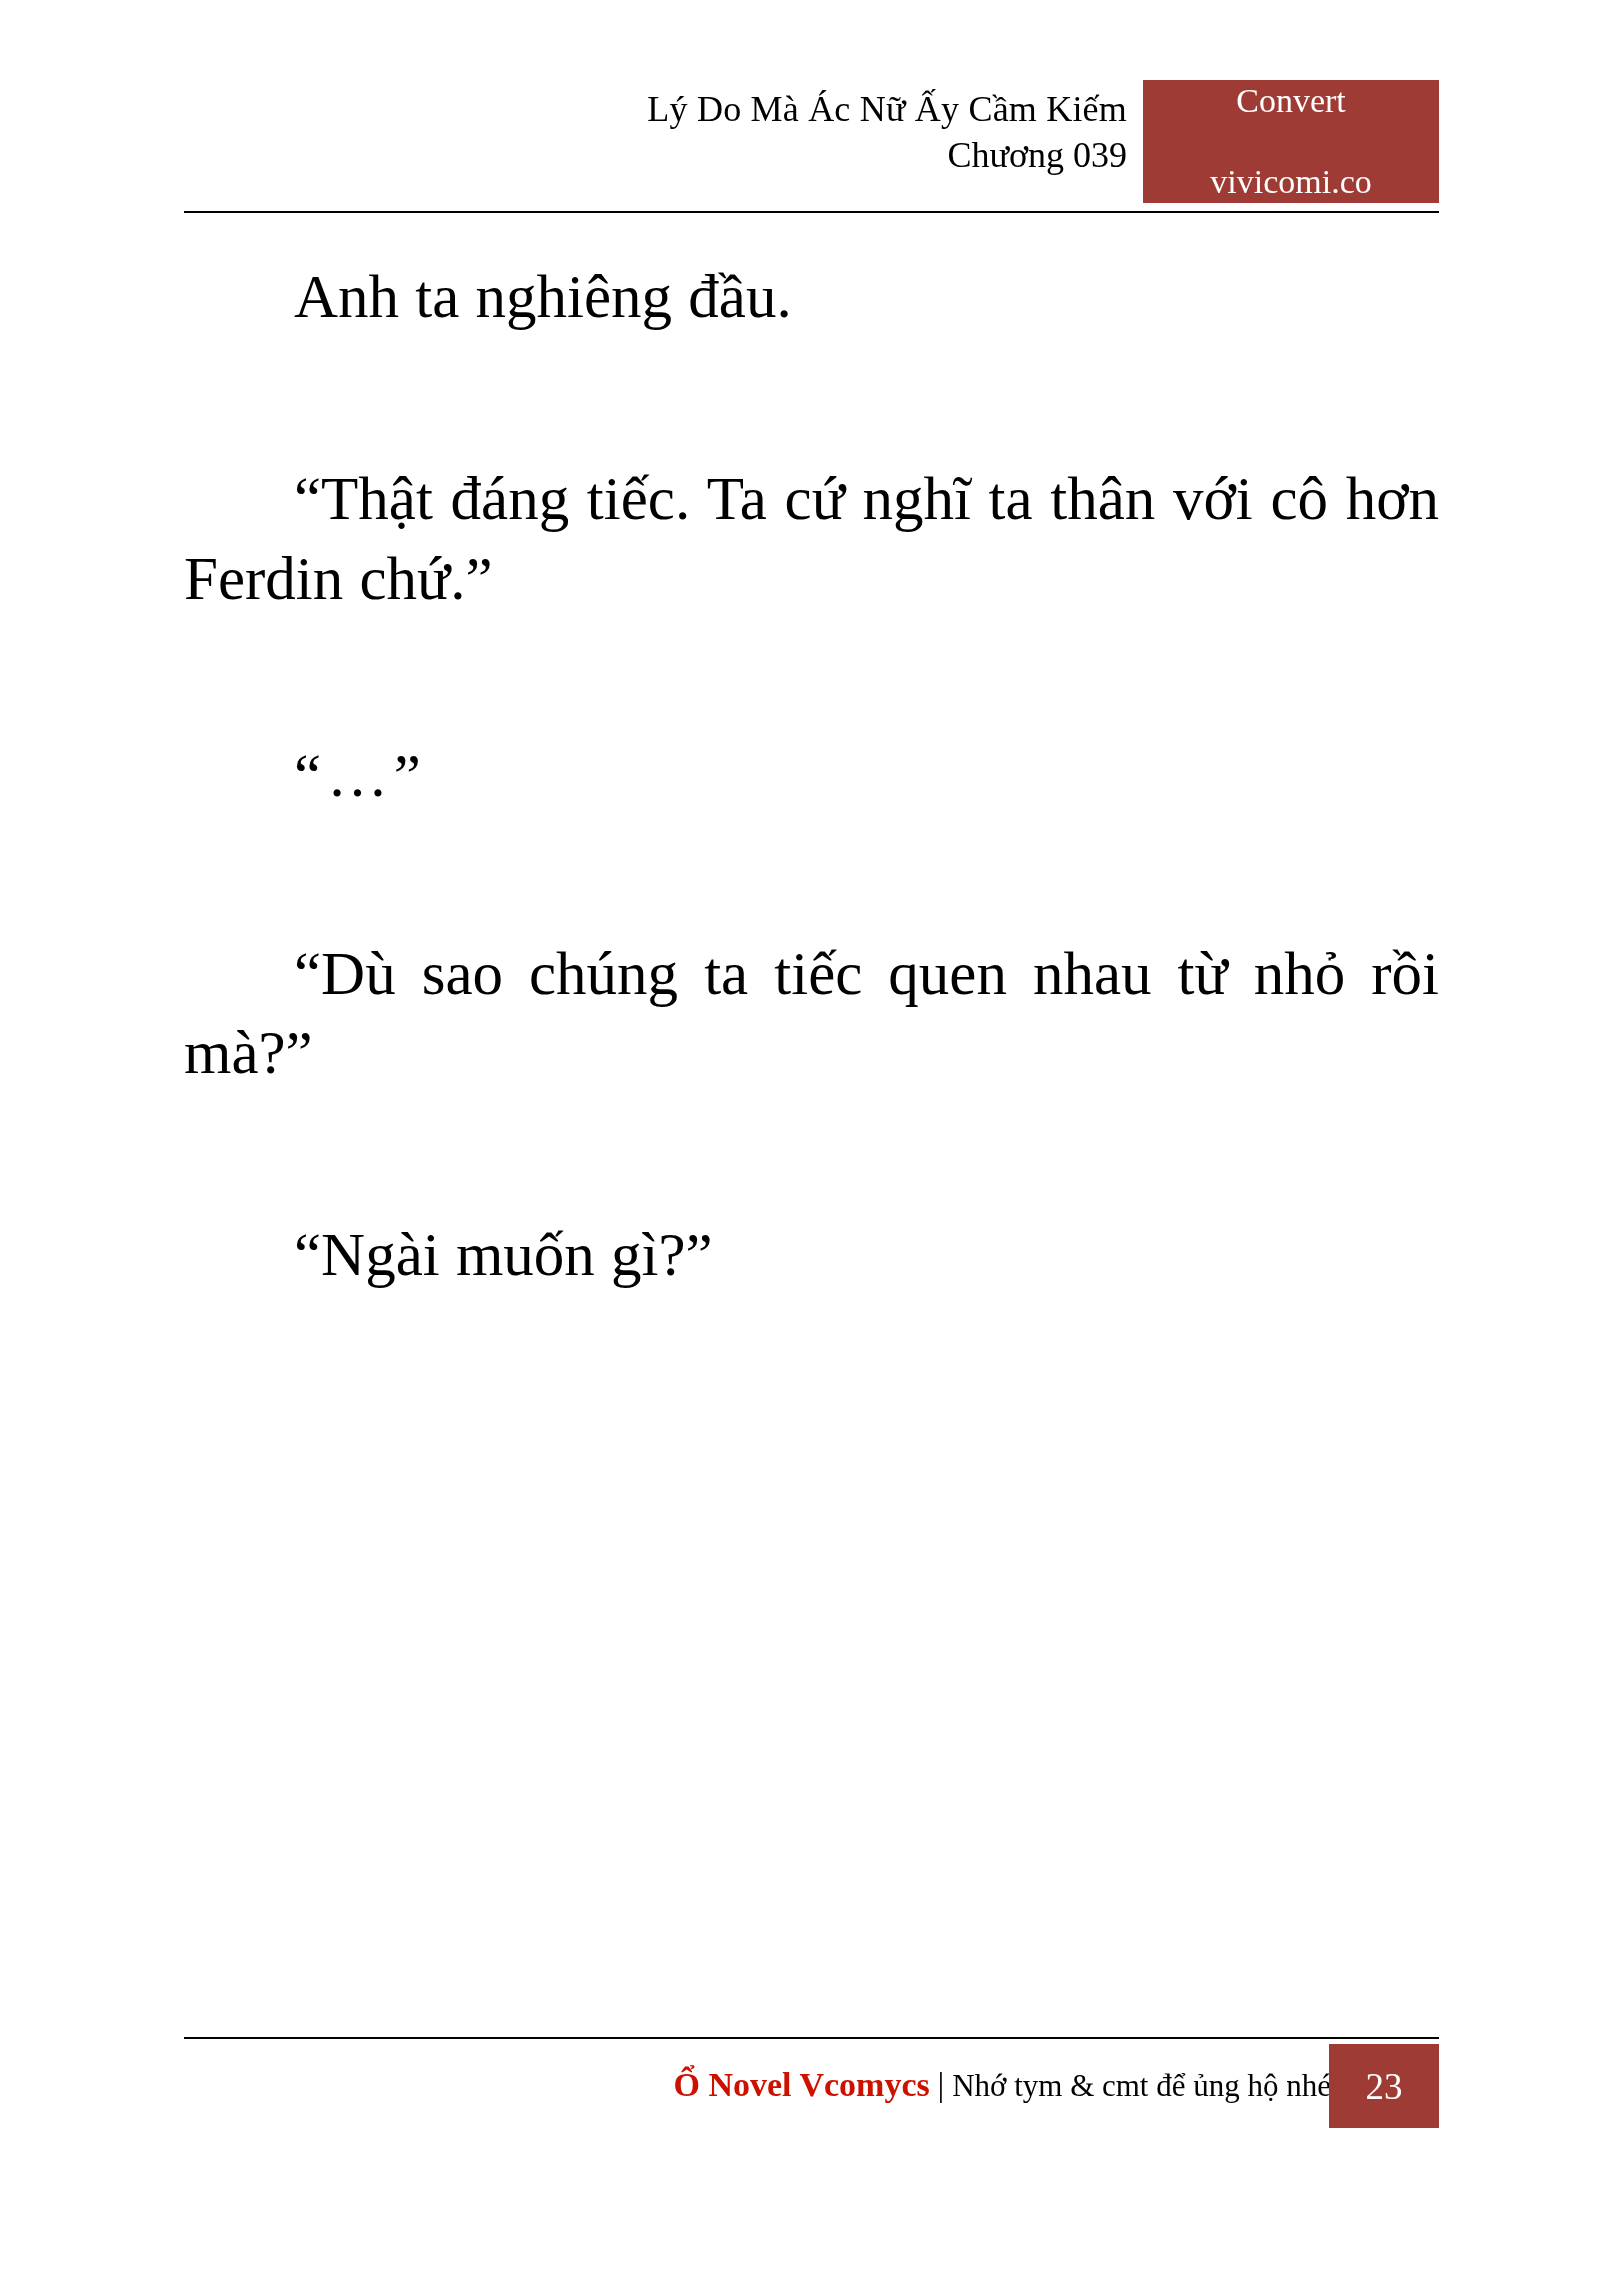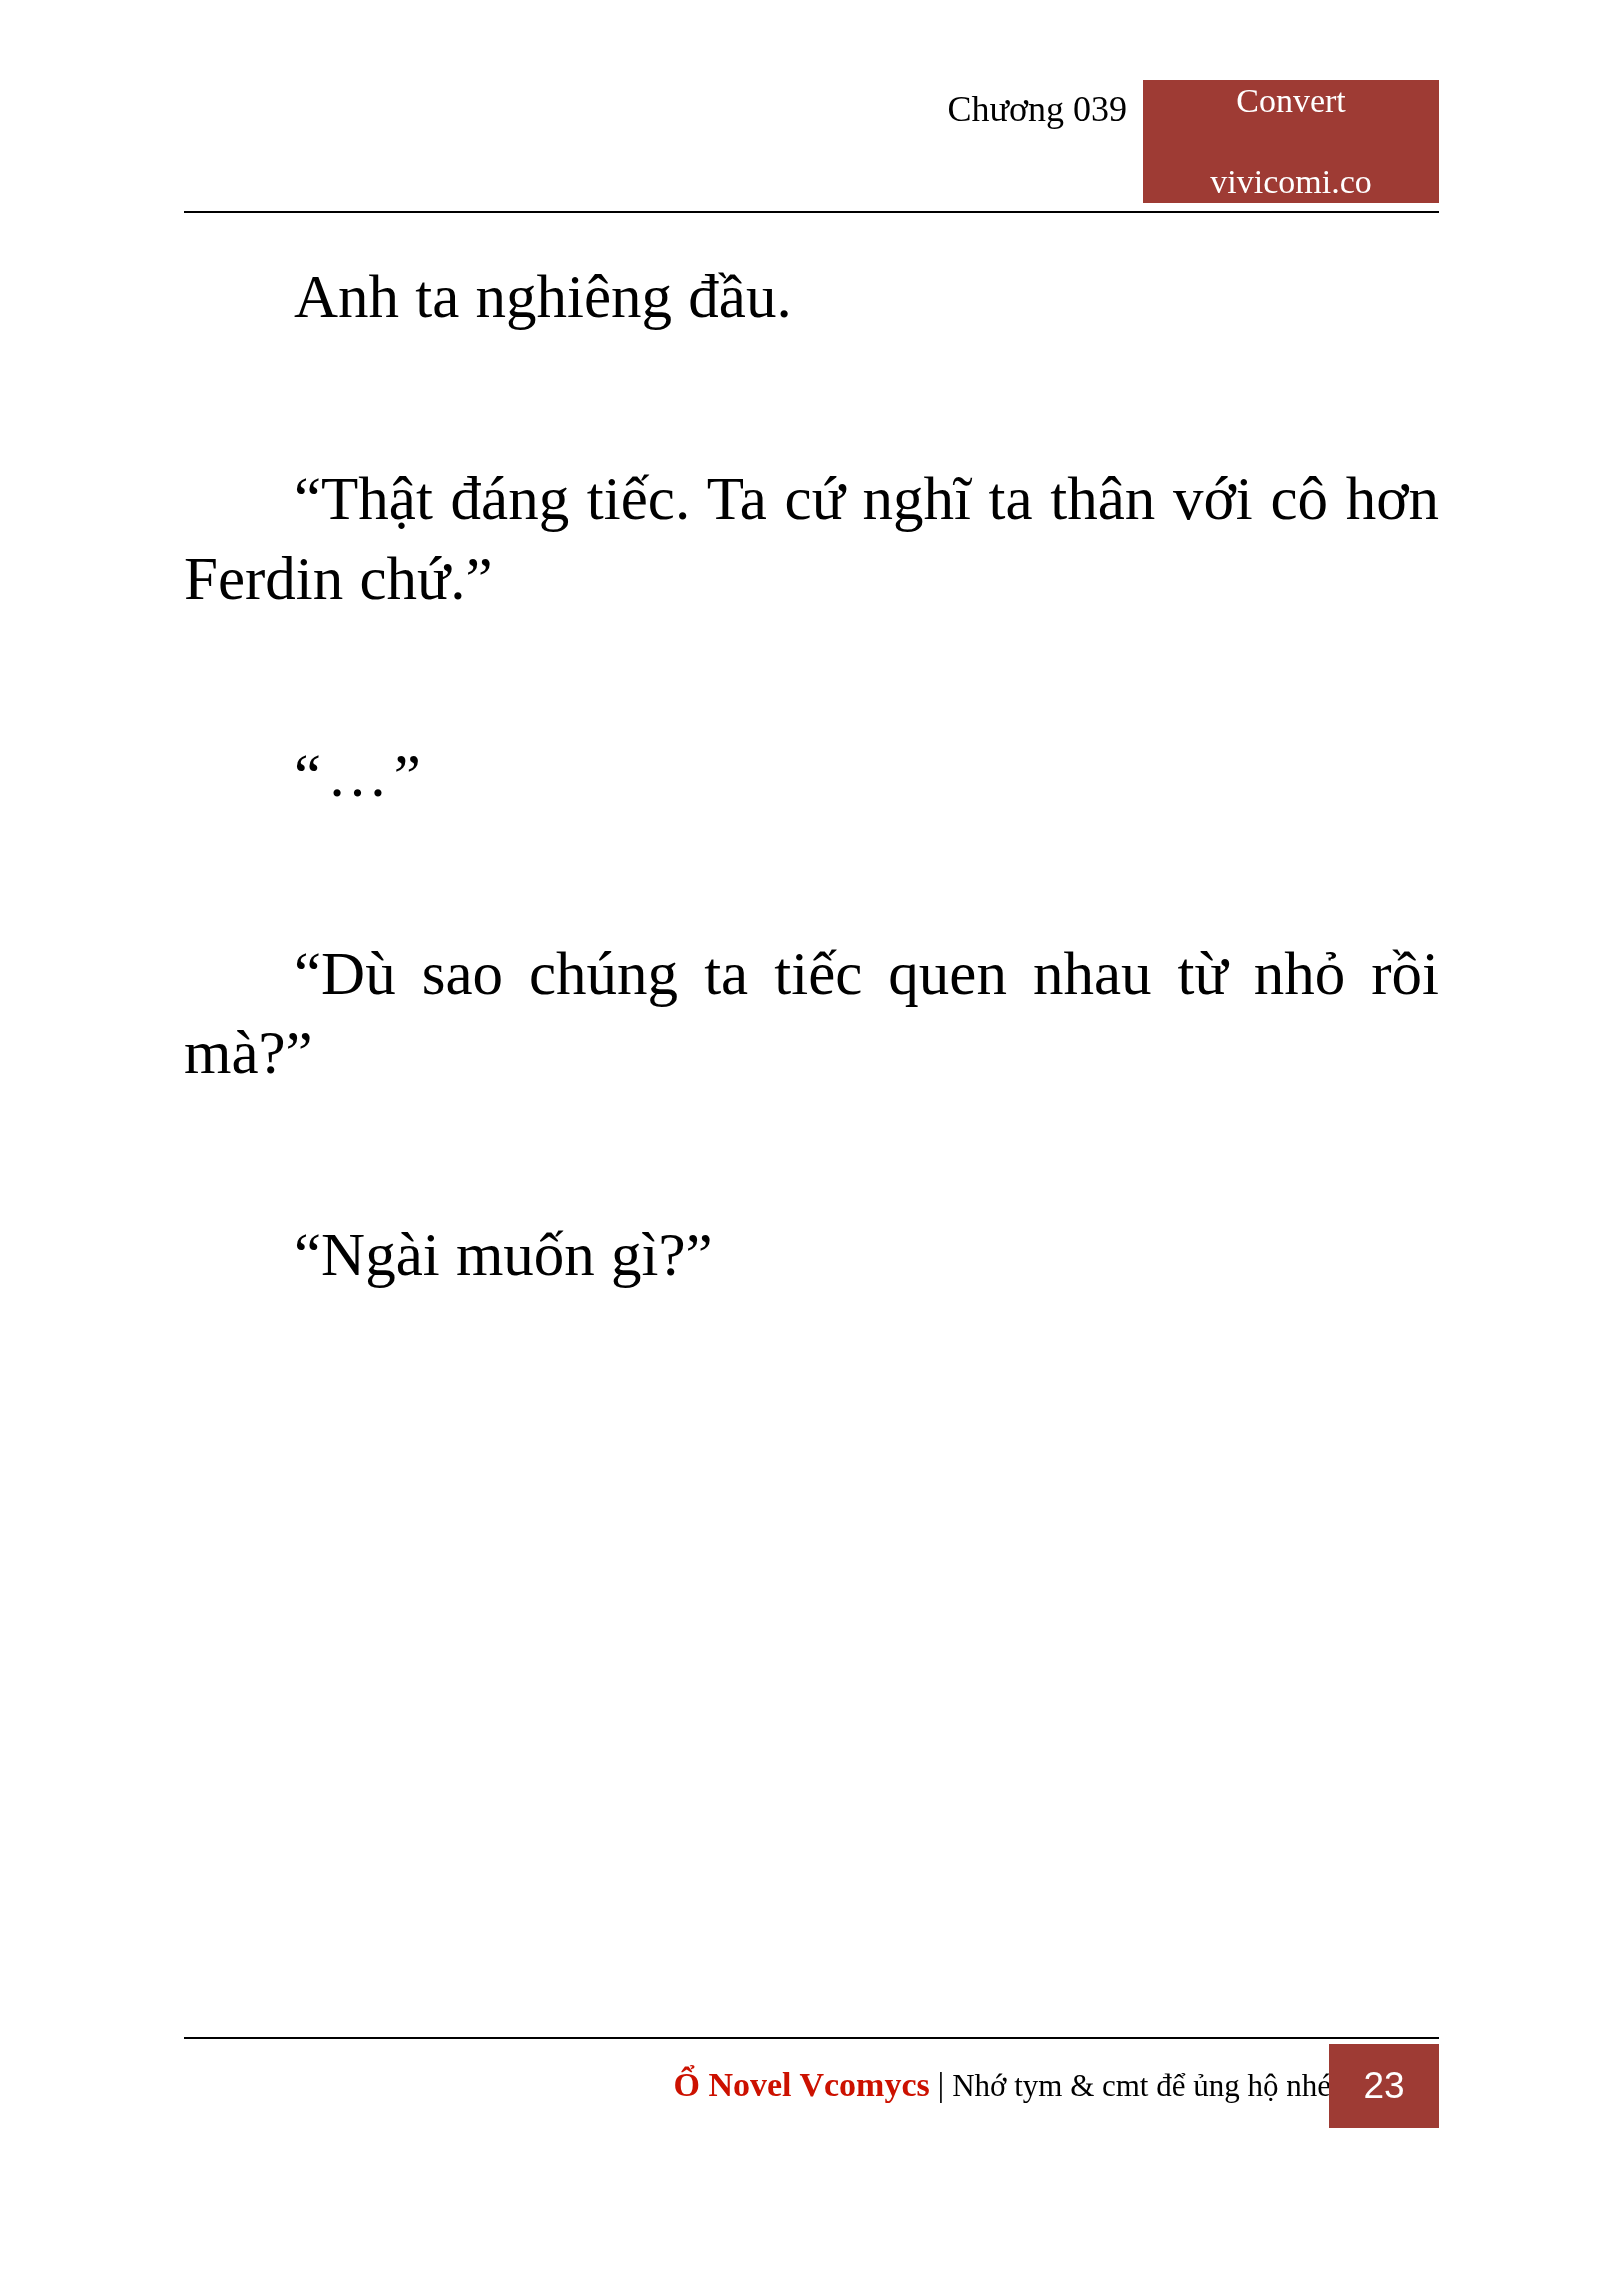--- a/index.html
+++ b/index.html
@@ -150,21 +150,21 @@
     right: 0;
     top: -13.7px;
     width: 110px;
     height: 84px;
     background: #9e3b34;
     color: #ffffff;
     display: flex;
     align-items: center;
     justify-content: center;
     font-size: 37px;
-    font-family: Liberation Sans, sans-serif;
+    font-family: Liberation Serif, serif;
   }
 
   
   .watermark {
     position: absolute;
     left: 37px;
     bottom: 27.4px;
     width: 235px;
     height: 88px;
   }
@@ -210,20 +210,21 @@
     border-radius: 0 0 60% 40%;
   }
 </style>
 </head>
 <body>
 
 <div class="page">
 
   <div class="header">
     <div class="header-titles">
+      <div class="header-title">Lý Do Mà Ác Nữ Ấy Cầm Kiếm</div>
       <div class="header-chapter">Chương 039</div>
     </div>
     <div class="brand-box">
       <div class="brand-name">Convert</div>
       <div class="brand-url">vivicomi.co</div>
     </div>
   </div>
   <div class="header-rule"></div>
 
   <div class="content">

